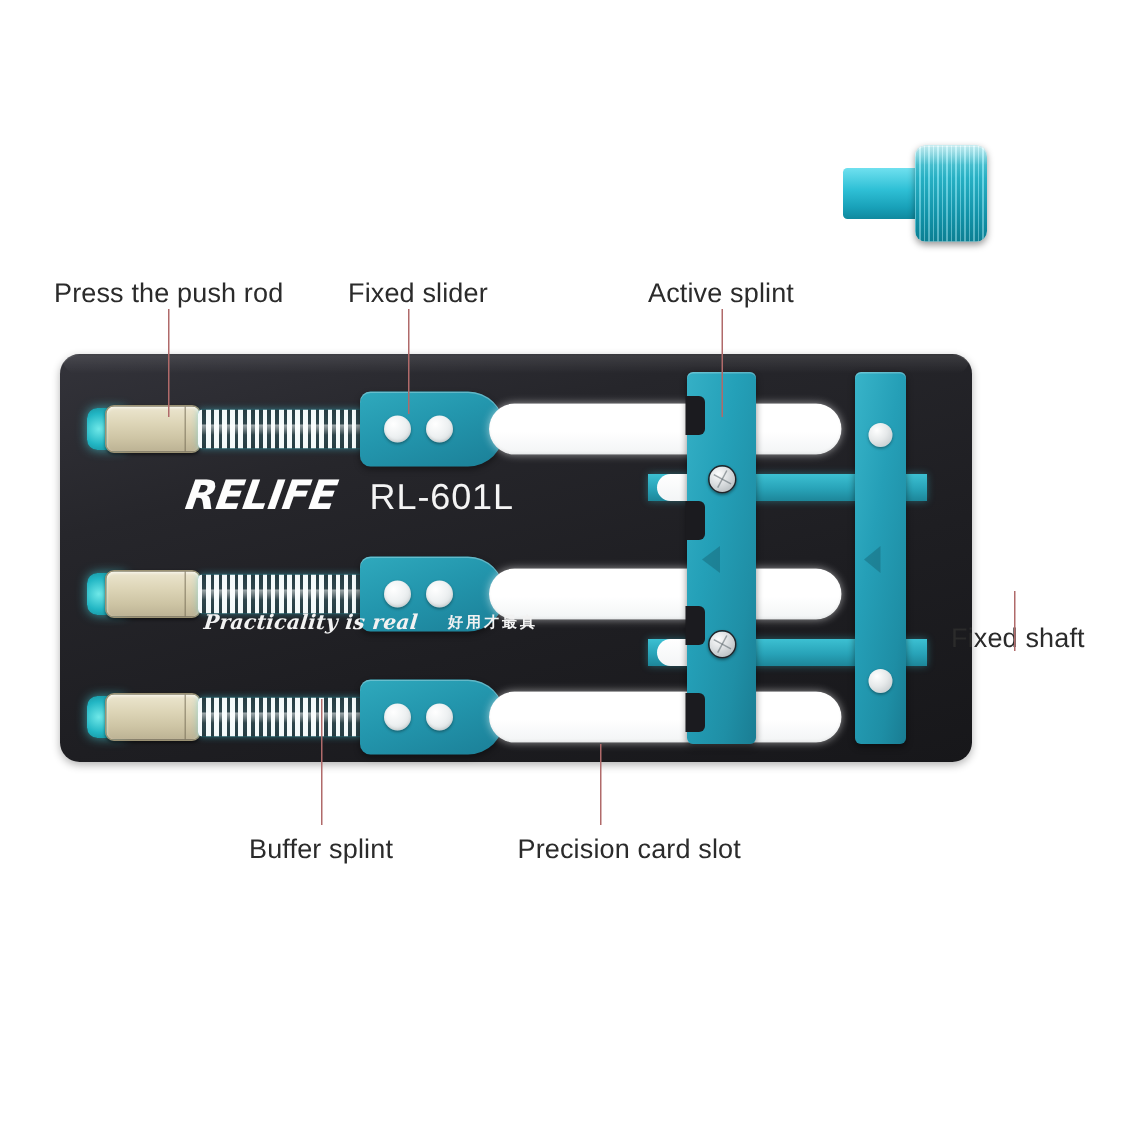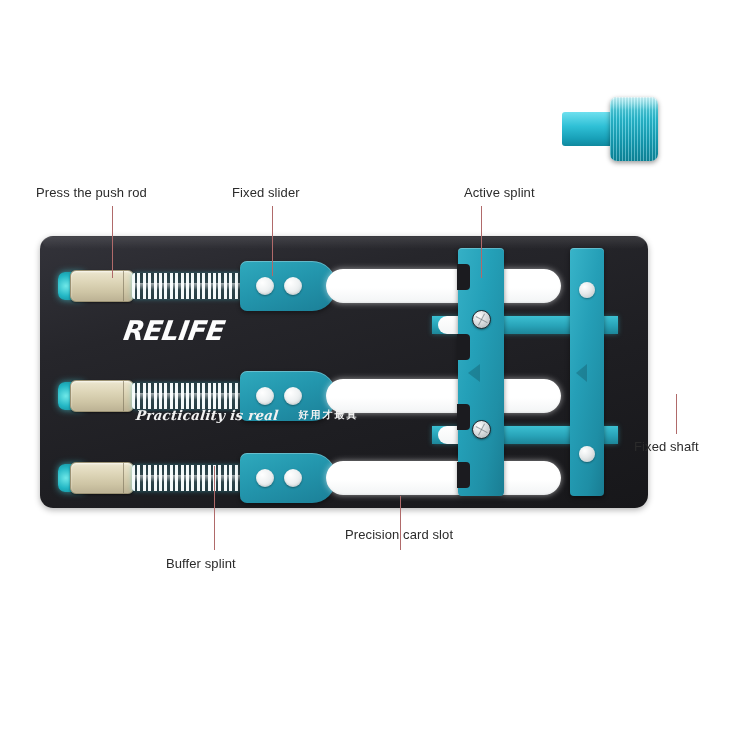--- a/index.html
+++ b/index.html
@@ -7,21 +7,21 @@
     width: 750px; height: 750px;
     background: #ffffff;
     font-family: "Liberation Sans", sans-serif;
     overflow: hidden;
   }
   #stage { position: relative; width: 750px; height: 750px; background: #fff; }
 
   
   .callout {
     position: absolute;
-    font-size: 13px;
+    font-size: 18px;
     color: #2b2b2b;
     white-space: nowrap;
     letter-spacing: .1px;
     line-height: 1;
   }
   .leader {
     position: absolute;
     width: 1.4px;
     background: #b06a6a;
   }
@@ -280,42 +280,43 @@
     </div>
 
     <div id="post">
       <div class="pin p1"></div>
       <div class="chev2"></div>
       <div class="pin p2"></div>
     </div>
 
     <div id="brandrow">
       <div id="logo">RELIFE</div>
+      <div id="model">RL-601L</div>
     </div>
 
     <div id="slogan">
       <div id="slogan-en">Practicality is real</div>
       <div id="slogan-zh">好用才最真</div>
     </div>
   </div>
 
   <div id="shaftstem"></div>
   <div id="shaftknob"></div>
 
   <div class="callout" style="left:36px; top:186px;">Press the push rod</div>
   <div class="leader" style="left:112px; top:206px; height:72px;"></div>
 
   <div class="callout" style="left:232px; top:186px;">Fixed slider</div>
   <div class="leader" style="left:272px; top:206px; height:70px;"></div>
 
-  <div class="callout" style="left:464px; top:186px;">Active splint</div>
+  <div class="callout" style="left:432px; top:186px;">Active splint</div>
   <div class="leader" style="left:481px; top:206px; height:72px;"></div>
 
-  <div class="callout" style="left:634px; top:440px;">Fixed shaft</div>
+  <div class="callout" style="left:634px; top:416px;">Fixed shaft</div>
   <div class="leader" style="left:676px; top:394px; height:40px;"></div>
 
   <div class="callout" style="left:166px; top:557px;">Buffer splint</div>
   <div class="leader" style="left:214px; top:466px; height:84px;"></div>
 
-  <div class="callout" style="left:345px; top:528px;">Precision card slot</div>
+  <div class="callout" style="left:345px; top:557px;">Precision card slot</div>
   <div class="leader" style="left:400px; top:496px; height:54px;"></div>
 
 </div>
 
 </body></html>

